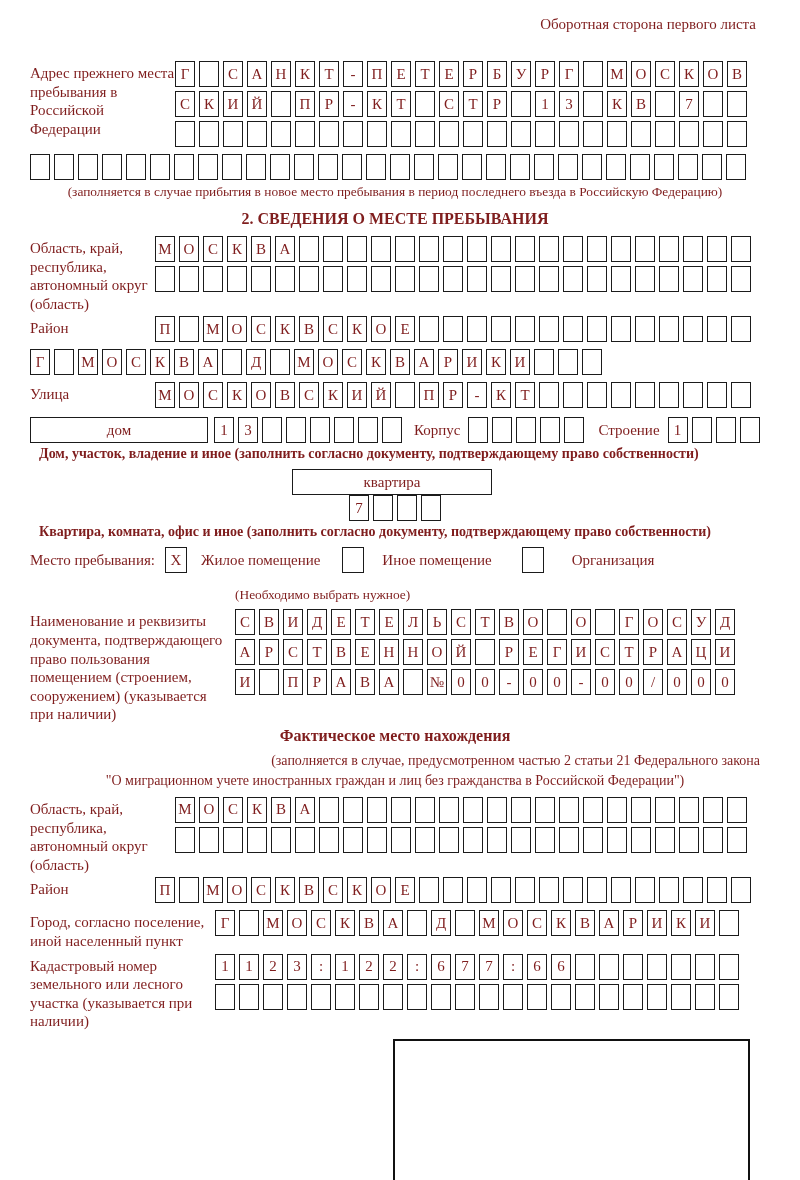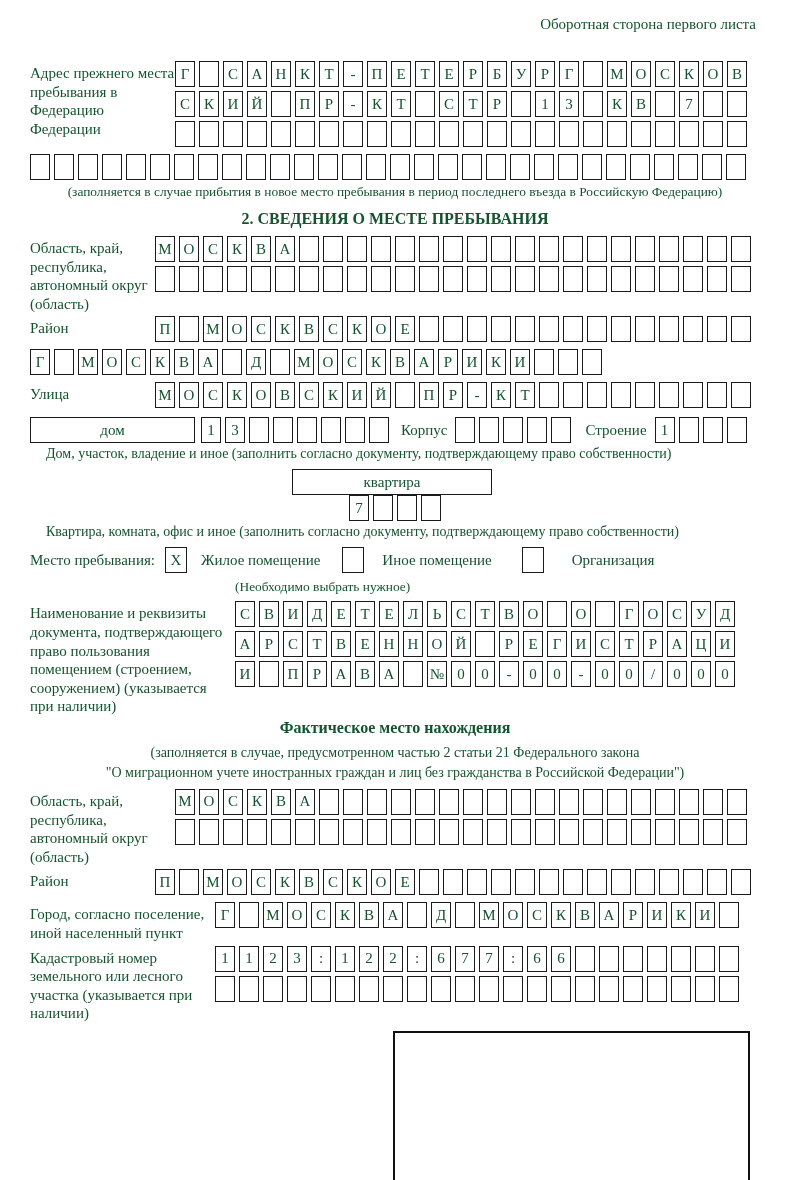--- a/index.html
+++ b/index.html
@@ -2,65 +2,65 @@
 <html><head>
 <meta charset="utf-8">
 <style>
   html,body{margin:0;padding:0;background:#ffffff;}
   .page{
     position:relative;
     width:800px;height:1180px;
     box-sizing:border-box;
     padding:16px 40px 0 30px;
     font-family:"Liberation Serif","DejaVu Serif",serif;
-    color:#14532d;
+    color:#7f1d1d;
     overflow:hidden;
   }
   .hdr-note{ text-align:right; font-size:15px; padding-right:4px; margin-bottom:28px;}
   .row{display:flex; align-items:flex-start; margin-bottom:3px;}
   .lbl{font-size:15px; line-height:1.24; padding-top:3px;}
   .w125{flex:0 0 125px;}
   .w145{flex:0 0 145px;}
   .w185{flex:0 0 185px;}
   .w205{flex:0 0 205px;}
   .cellcol{display:flex; flex-direction:column;}
   .cells{display:flex; gap:4px; margin-bottom:4px;}
   .cell{
     flex:0 0 20px; width:20px; height:26px;
     border:1.8px solid #1b1b1b; box-sizing:border-box;
     display:flex; align-items:center; justify-content:center;
     font-size:15px; line-height:1; background:#fff;
   }
   .title{ text-align:center; font-weight:bold; font-size:16px; margin:10px 0 8px;}
   .note-c{ text-align:center; font-size:13.4px; margin:2px 0 4px;}
-  .note-l{ text-align:left; font-size:14px; margin:2px 16px 7px;}
+  .note-l{ text-align:left; font-size:14px; margin:2px 9px 7px;font-weight:bold;}
   .labelbox{
     border:1.8px solid #1b1b1b; height:26px; box-sizing:border-box;
     display:flex; align-items:center; justify-content:center; font-size:15px;
   }
   .inline-lbl{font-size:15px; line-height:26px;}
   .chk{
     width:22px; height:26px; border:1.8px solid #1b1b1b; box-sizing:border-box;
     display:inline-flex; align-items:center; justify-content:center; font-size:15px;
   }
-  .mesto-row{display:flex; align-items:center; margin:4px 0 6px;}
+  .mesto-row{display:flex; align-items:center; margin:4px 0 14px;}
   .stamp-box{
     margin:8px 0 0 363px; width:357px; height:174px;
     border:2px solid #111; box-sizing:border-box;
   }
 </style>
 </head>
 <body>
 
 <div class="page">
 
   <div class="hdr-note">Оборотная сторона первого листа</div>
 
   <div class="row">
-    <div class="lbl w145">Адрес прежнего места пребывания в Федерацию Федерации</div>
+    <div class="lbl w145">Адрес прежнего места пребывания в Российской Федерации</div>
     <div class="cellcol">
       <div class="cells">
           <span class="cell">Г</span>
           <span class="cell"></span>
           <span class="cell">С</span>
           <span class="cell">А</span>
           <span class="cell">Н</span>
           <span class="cell">К</span>
           <span class="cell">Т</span>
           <span class="cell">-</span>
@@ -316,21 +316,21 @@
         <span class="cell"></span>
         <span class="cell"></span>
         <span class="cell"></span>
         <span class="cell"></span>
         <span class="cell"></span>
         <span class="cell"></span>
       </div>
   </div>
 
   <div class="row" style="align-items:center; margin-top:5px;">
-    <div class="labelbox" style="width:165px; margin-right:6px;">дом</div>
+    <div class="labelbox" style="width:178px; margin-right:6px;">дом</div>
     <div class="cells" style="margin-bottom:0;">
         <span class="cell">1</span>
         <span class="cell">3</span>
         <span class="cell"></span>
         <span class="cell"></span>
         <span class="cell"></span>
         <span class="cell"></span>
         <span class="cell"></span>
         <span class="cell"></span>
       </div>
@@ -443,21 +443,21 @@
           <span class="cell">0</span>
           <span class="cell">/</span>
           <span class="cell">0</span>
           <span class="cell">0</span>
           <span class="cell">0</span>
         </div>
     </div>
   </div>
 
   <div class="title" style="margin-top:0;">Фактическое место нахождения</div>
-  <div class="note-c" style="font-size:14px;">(заполняется в случае, предусмотренном частью 2 статьи 21 Федерального закона</div>
+  <div class="note-c" style="font-size:14px;text-align:right;">(заполняется в случае, предусмотренном частью 2 статьи 21 Федерального закона</div>
   <div class="note-c" style="font-size:14px; margin-bottom:8px;">"О миграционном учете иностранных граждан и лиц без гражданства в Российской Федерации")</div>
 
   <div class="row">
     <div class="lbl w145">Область, край, республика, автономный округ (область)</div>
     <div class="cellcol">
       <div class="cells">
           <span class="cell">М</span>
           <span class="cell">О</span>
           <span class="cell">С</span>
           <span class="cell">К</span>

